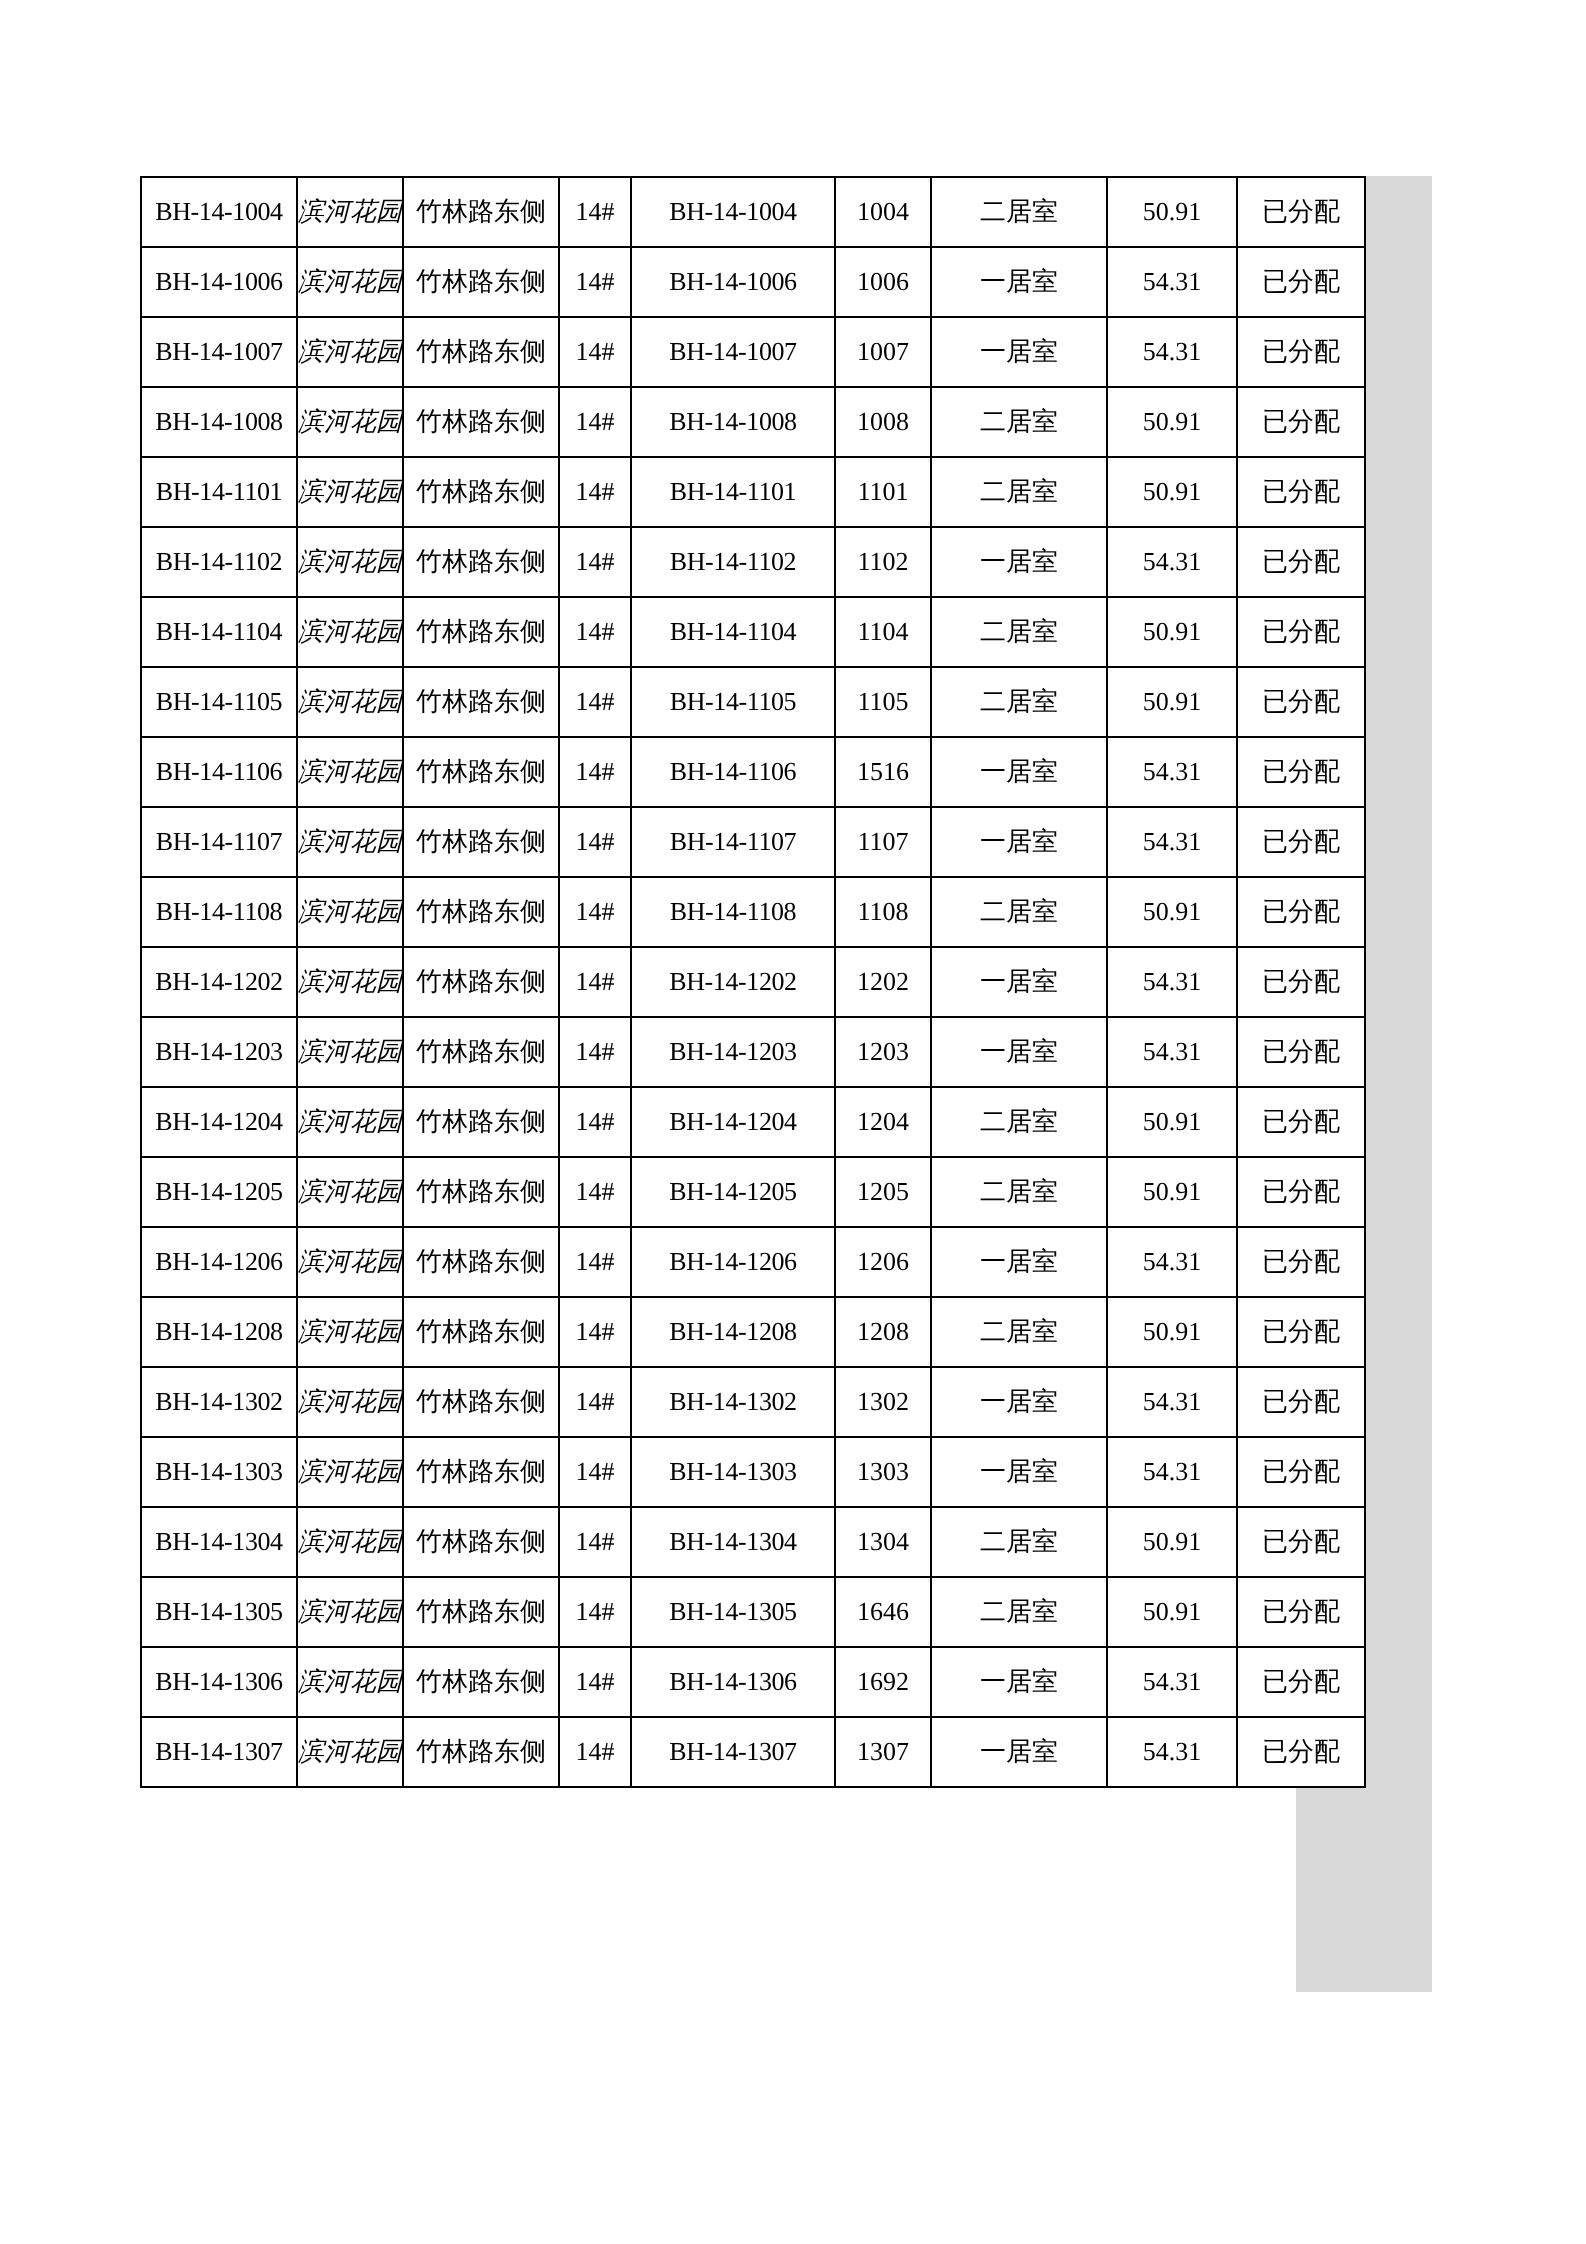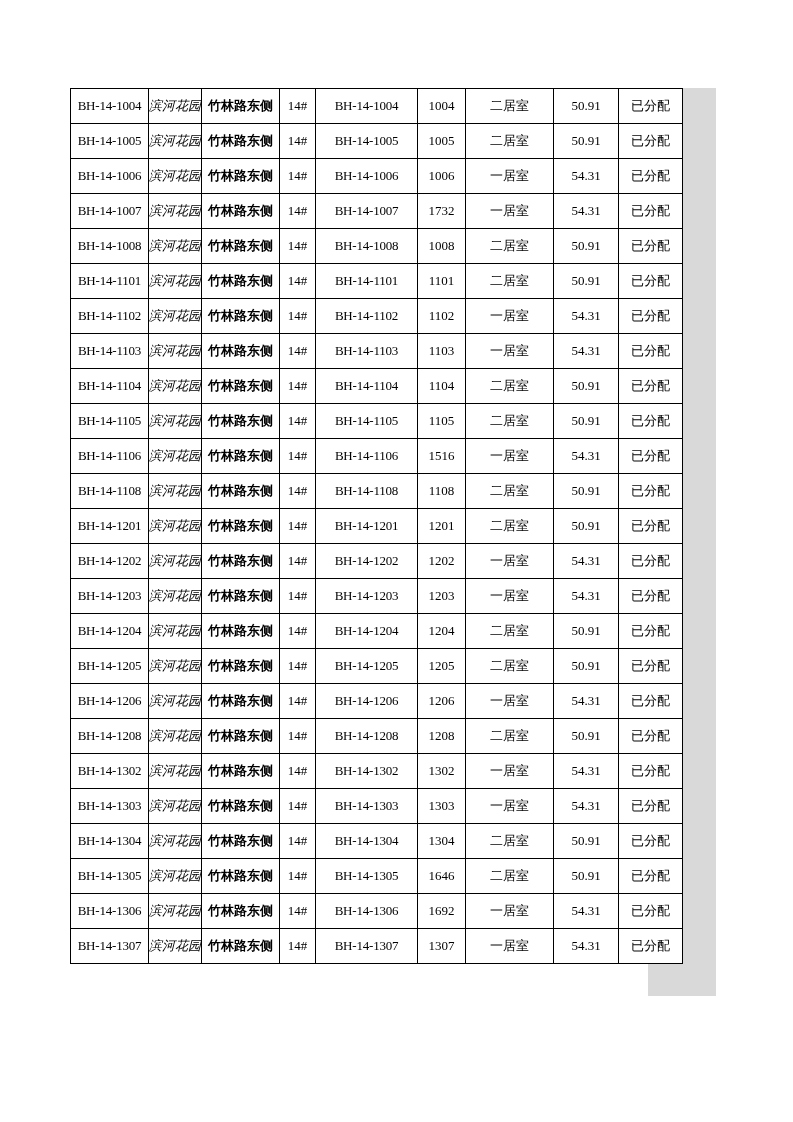--- a/index.html
+++ b/index.html
@@ -71,21 +71,20 @@
   td.proj {
     font-size: 10.5px;
     line-height: 1.0;
     white-space: normal;
     word-break: break-all;
     padding: 0 1px;
     font-style: italic;
   }
   td.addr {
     font-size: 13px;
-    font-weight: bold;
   }
   td.bldg, td.room, td.area {
     font-size: 13px;
   }
   td.type, td.status {
     font-size: 13px;
   }
 </style>
 </head>
 <body>
@@ -112,48 +111,37 @@
             <td class="proj">滨河花园</td>
             <td class="addr">竹林路东侧</td>
             <td class="bldg">14#</td>
             <td class="code2">BH-14-1004</td>
             <td class="room">1004</td>
             <td class="type">二居室</td>
             <td class="area">50.91</td>
             <td class="status">已分配</td>
           </tr>
           <tr>
-            <td class="code">BH-14-1005</td>
-            <td class="proj">滨河花园</td>
-            <td class="addr">竹林路东侧</td>
-            <td class="bldg">14#</td>
-            <td class="code2">BH-14-1005</td>
-            <td class="room">1005</td>
-            <td class="type">二居室</td>
-            <td class="area">50.91</td>
-            <td class="status">已分配</td>
-          </tr>
-          <tr>
             <td class="code">BH-14-1006</td>
             <td class="proj">滨河花园</td>
             <td class="addr">竹林路东侧</td>
             <td class="bldg">14#</td>
             <td class="code2">BH-14-1006</td>
             <td class="room">1006</td>
             <td class="type">一居室</td>
             <td class="area">54.31</td>
             <td class="status">已分配</td>
           </tr>
           <tr>
             <td class="code">BH-14-1007</td>
             <td class="proj">滨河花园</td>
             <td class="addr">竹林路东侧</td>
             <td class="bldg">14#</td>
             <td class="code2">BH-14-1007</td>
-            <td class="room">1732</td>
+            <td class="room">1007</td>
             <td class="type">一居室</td>
             <td class="area">54.31</td>
             <td class="status">已分配</td>
           </tr>
           <tr>
             <td class="code">BH-14-1008</td>
             <td class="proj">滨河花园</td>
             <td class="addr">竹林路东侧</td>
             <td class="bldg">14#</td>
             <td class="code2">BH-14-1008</td>
@@ -178,31 +166,20 @@
             <td class="proj">滨河花园</td>
             <td class="addr">竹林路东侧</td>
             <td class="bldg">14#</td>
             <td class="code2">BH-14-1102</td>
             <td class="room">1102</td>
             <td class="type">一居室</td>
             <td class="area">54.31</td>
             <td class="status">已分配</td>
           </tr>
           <tr>
-            <td class="code">BH-14-1103</td>
-            <td class="proj">滨河花园</td>
-            <td class="addr">竹林路东侧</td>
-            <td class="bldg">14#</td>
-            <td class="code2">BH-14-1103</td>
-            <td class="room">1103</td>
-            <td class="type">一居室</td>
-            <td class="area">54.31</td>
-            <td class="status">已分配</td>
-          </tr>
-          <tr>
             <td class="code">BH-14-1104</td>
             <td class="proj">滨河花园</td>
             <td class="addr">竹林路东侧</td>
             <td class="bldg">14#</td>
             <td class="code2">BH-14-1104</td>
             <td class="room">1104</td>
             <td class="type">二居室</td>
             <td class="area">50.91</td>
             <td class="status">已分配</td>
           </tr>
@@ -222,37 +199,37 @@
             <td class="proj">滨河花园</td>
             <td class="addr">竹林路东侧</td>
             <td class="bldg">14#</td>
             <td class="code2">BH-14-1106</td>
             <td class="room">1516</td>
             <td class="type">一居室</td>
             <td class="area">54.31</td>
             <td class="status">已分配</td>
           </tr>
           <tr>
+            <td class="code">BH-14-1107</td>
+            <td class="proj">滨河花园</td>
+            <td class="addr">竹林路东侧</td>
+            <td class="bldg">14#</td>
+            <td class="code2">BH-14-1107</td>
+            <td class="room">1107</td>
+            <td class="type">一居室</td>
+            <td class="area">54.31</td>
+            <td class="status">已分配</td>
+          </tr>
+          <tr>
             <td class="code">BH-14-1108</td>
             <td class="proj">滨河花园</td>
             <td class="addr">竹林路东侧</td>
             <td class="bldg">14#</td>
             <td class="code2">BH-14-1108</td>
             <td class="room">1108</td>
-            <td class="type">二居室</td>
-            <td class="area">50.91</td>
-            <td class="status">已分配</td>
-          </tr>
-          <tr>
-            <td class="code">BH-14-1201</td>
-            <td class="proj">滨河花园</td>
-            <td class="addr">竹林路东侧</td>
-            <td class="bldg">14#</td>
-            <td class="code2">BH-14-1201</td>
-            <td class="room">1201</td>
             <td class="type">二居室</td>
             <td class="area">50.91</td>
             <td class="status">已分配</td>
           </tr>
           <tr>
             <td class="code">BH-14-1202</td>
             <td class="proj">滨河花园</td>
             <td class="addr">竹林路东侧</td>
             <td class="bldg">14#</td>
             <td class="code2">BH-14-1202</td>

